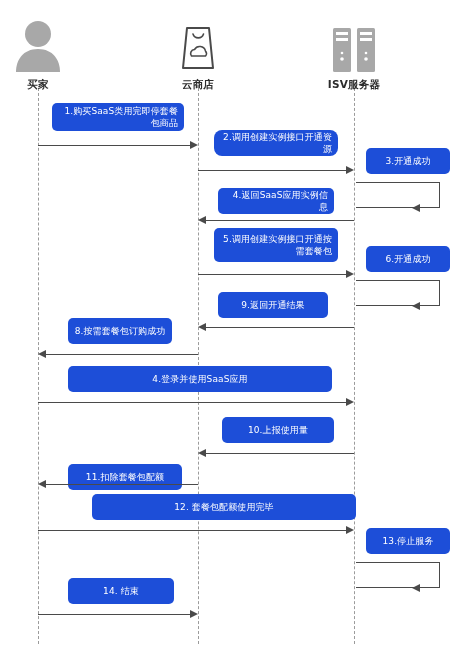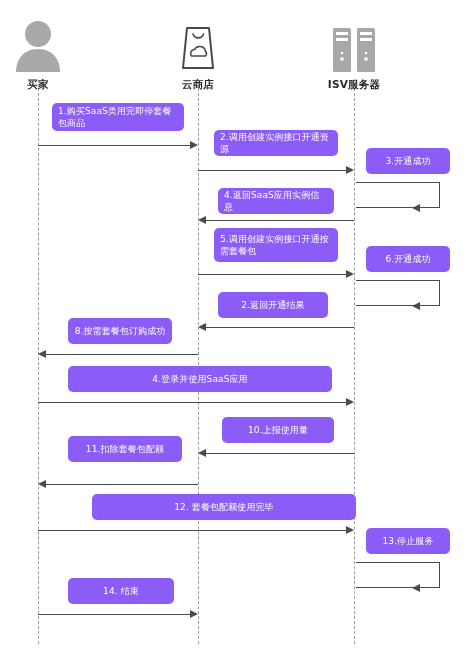--- a/index.html
+++ b/index.html
@@ -42,29 +42,29 @@
   
   .lifeline {
     position: absolute;
     width: 0;
     border-left: 1.2px dashed #9b9b9b;
   }
 
   
   .msg-box {
     position: absolute;
-    background: #8b5cf6;
+    background: #1d4ed8;
     border-radius: 5px;
     color: #ffffff;
     font-size: 9px;
     line-height: 12px;
     display: flex;
     align-items: center;
     justify-content: center;
-    text-align: left;
+    text-align: right;
     padding: 0 6px;
     box-sizing: border-box;
     letter-spacing: 0.1px;
   }
 
   
   .arrow-line {
     position: absolute;
     height: 0;
     border-top: 1.1px solid #4a4a4a;
@@ -137,57 +137,57 @@
         <circle cx="39" cy="39" r="1.8" fill="#ffffff"></circle>
       </svg>
     </div>
     <div class="actor-label">ISV服务器</div>
   </div>
 
   <div class="msg-box" style="left:52px; top:103px; width:132px; height:28px;">1.购买SaaS类用完即停套餐包商品</div>
   <div class="arrow-line" style="left:38px; top:145px; width:152px;"></div>
   <div class="arrow-head right" style="left:190px; top:141px;"></div>
 
-  <div class="msg-box" style="left:214px; top:130px; width:124px; height:26px;">2.调用创建实例接口开通资源</div>
+  <div class="msg-box" style="left:214px; top:130px; width:124px; height:26px;border-radius:8px;">2.调用创建实例接口开通资源</div>
   <div class="arrow-line" style="left:198px; top:170px; width:148px;"></div>
   <div class="arrow-head right" style="left:346px; top:166px;"></div>
 
   <div class="msg-box" style="left:366px; top:148px; width:84px; height:26px;">3.开通成功</div>
   <div class="self-loop" style="left:356px; top:182px; width:84px; height:26px; border-left:none;"></div>
   <div class="arrow-head left" style="left:412px; top:204px;"></div>
 
   <div class="msg-box" style="left:218px; top:188px; width:116px; height:26px;">4.返回SaaS应用实例信息</div>
   <div class="arrow-line" style="left:206px; top:220px; width:148px;"></div>
   <div class="arrow-head left" style="left:198px; top:216px;"></div>
 
   <div class="msg-box" style="left:214px; top:228px; width:124px; height:34px;">5.调用创建实例接口开通按需套餐包</div>
   <div class="arrow-line" style="left:198px; top:274px; width:148px;"></div>
   <div class="arrow-head right" style="left:346px; top:270px;"></div>
 
   <div class="msg-box" style="left:366px; top:246px; width:84px; height:26px;">6.开通成功</div>
   <div class="self-loop" style="left:356px; top:280px; width:84px; height:26px; border-left:none;"></div>
   <div class="arrow-head left" style="left:412px; top:302px;"></div>
 
-  <div class="msg-box" style="left:218px; top:292px; width:110px; height:26px;">2.返回开通结果</div>
+  <div class="msg-box" style="left:218px; top:292px; width:110px; height:26px;">9.返回开通结果</div>
   <div class="arrow-line" style="left:206px; top:327px; width:148px;"></div>
   <div class="arrow-head left" style="left:198px; top:323px;"></div>
 
   <div class="msg-box" style="left:68px; top:318px; width:104px; height:26px;">8.按需套餐包订购成功</div>
   <div class="arrow-line" style="left:46px; top:354px; width:152px;"></div>
   <div class="arrow-head left" style="left:38px; top:350px;"></div>
 
   <div class="msg-box" style="left:68px; top:366px; width:264px; height:26px;">4.登录并使用SaaS应用</div>
   <div class="arrow-line" style="left:38px; top:402px; width:308px;"></div>
   <div class="arrow-head right" style="left:346px; top:398px;"></div>
 
   <div class="msg-box" style="left:222px; top:417px; width:112px; height:26px;">10.上报使用量</div>
   <div class="arrow-line" style="left:206px; top:453px; width:148px;"></div>
   <div class="arrow-head left" style="left:198px; top:449px;"></div>
 
-  <div class="msg-box" style="left:68px; top:436px; width:114px; height:26px;">11.扣除套餐包配额</div>
+  <div class="msg-box" style="left:68px; top:464px; width:114px; height:26px;">11.扣除套餐包配额</div>
   <div class="arrow-line" style="left:46px; top:484px; width:152px;"></div>
   <div class="arrow-head left" style="left:38px; top:480px;"></div>
 
   <div class="msg-box" style="left:68px; top:494px; width:264px; height:26px;margin-left:24px;">12. 套餐包配额使用完毕</div>
   <div class="arrow-line" style="left:38px; top:530px; width:308px;"></div>
   <div class="arrow-head right" style="left:346px; top:526px;"></div>
 
   <div class="msg-box" style="left:366px; top:528px; width:84px; height:26px;">13.停止服务</div>
   <div class="self-loop" style="left:356px; top:562px; width:84px; height:26px; border-left:none;"></div>
   <div class="arrow-head left" style="left:412px; top:584px;"></div>

